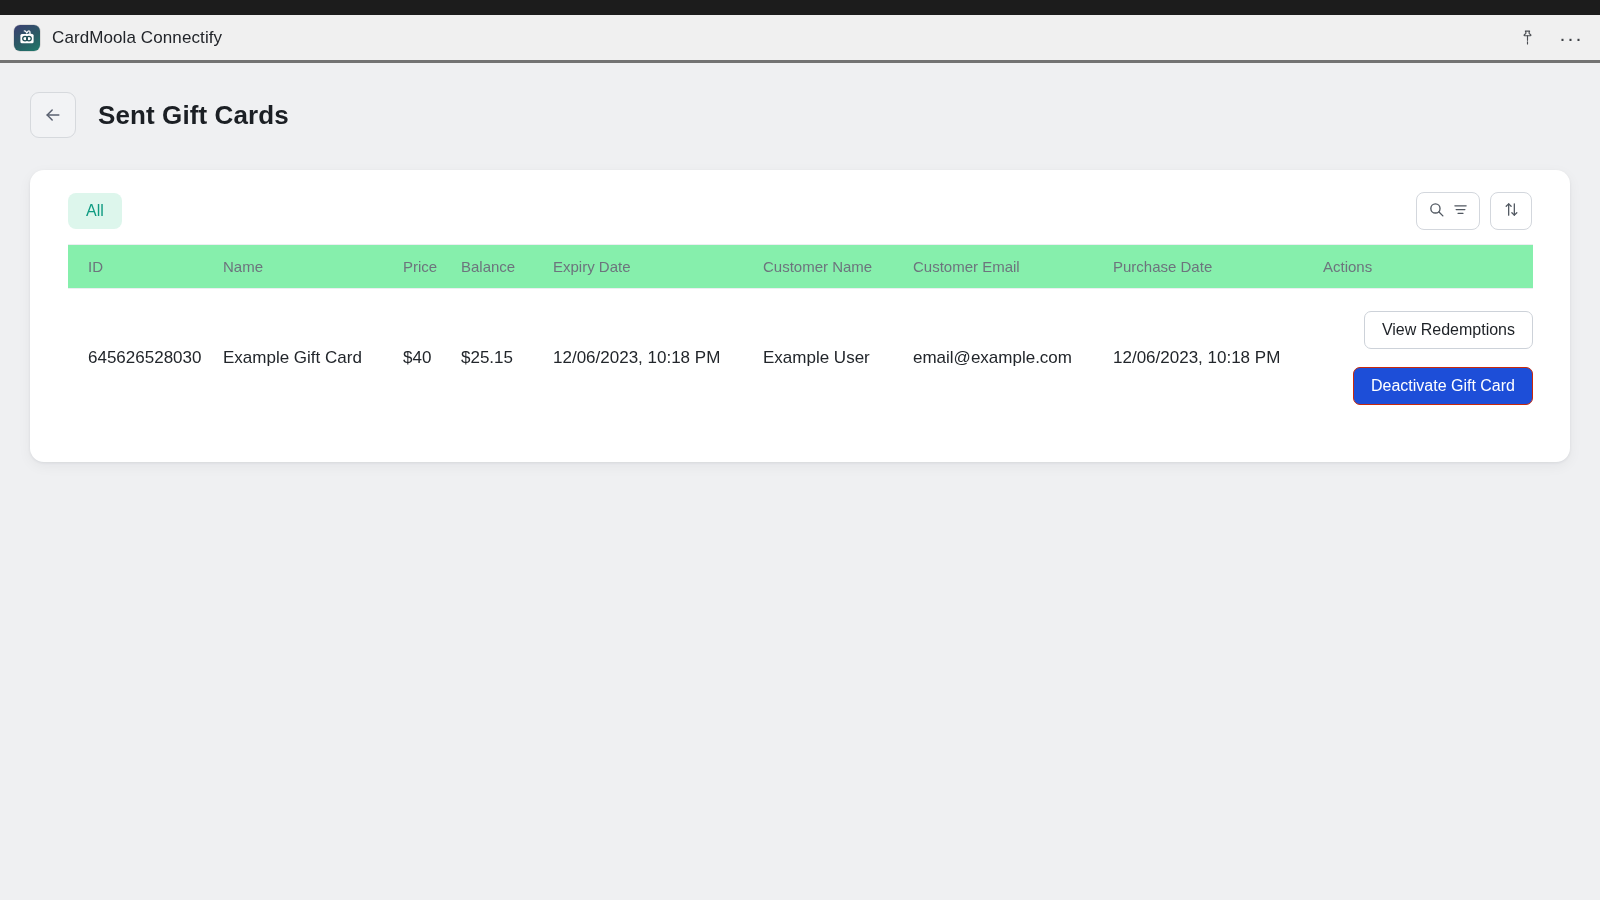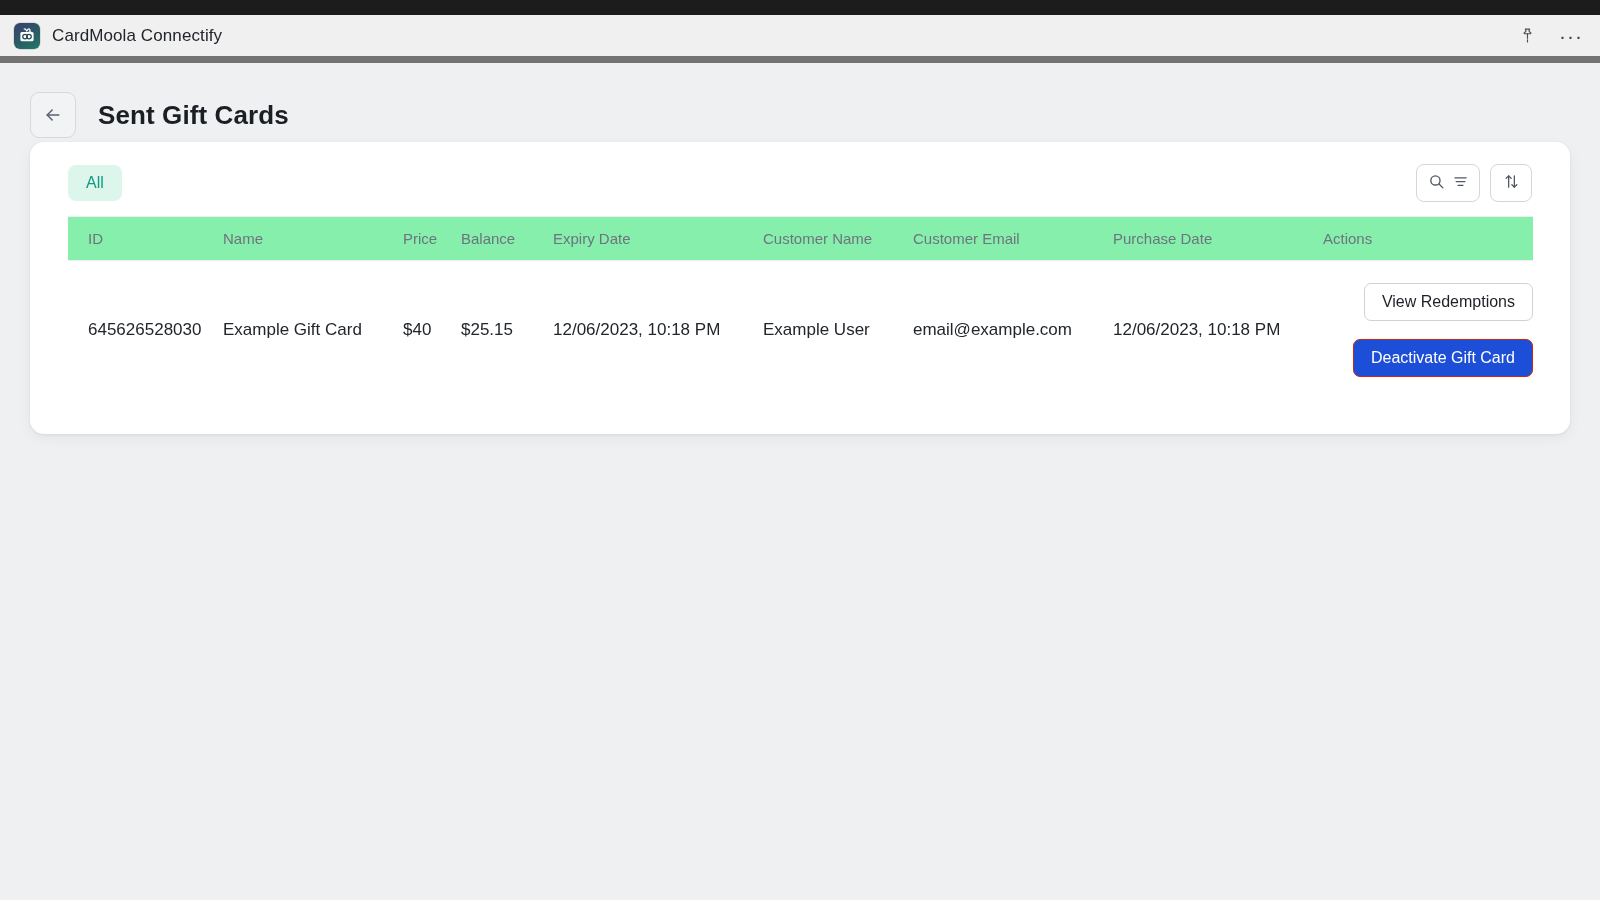--- a/index.html
+++ b/index.html
@@ -19,21 +19,21 @@
   .os-strip {
     height: 15px;
     background: #1c1c1c;
     width: 100%;
   }
 
   
   .titlebar {
     height: 48px;
     background: #f0f0f0;
-    border-bottom: 7px solid #737373;
+    border-bottom: 3px solid #737373;
     display: flex;
     align-items: center;
     padding: 0 18px 0 14px;
   }
   .app-identity {
     display: flex;
     align-items: center;
     gap: 12px;
   }
   .app-icon {
@@ -98,21 +98,21 @@
     font-size: 26px;
     font-weight: 700;
     color: #1b1f24;
     letter-spacing: .1px;
   }
 
   
   .card {
     position: absolute;
     left: 30px;
-    top: 142px;
+    top: 170px;
     width: 1540px;
     background: #ffffff;
     border-radius: 14px;
     box-shadow: 0 1px 3px rgba(16,24,40,.07), 0 4px 14px rgba(16,24,40,.05);
     padding: 0 0 34px 0;
   }
 
   .card-toolbar {
     display: flex;
     align-items: center;

